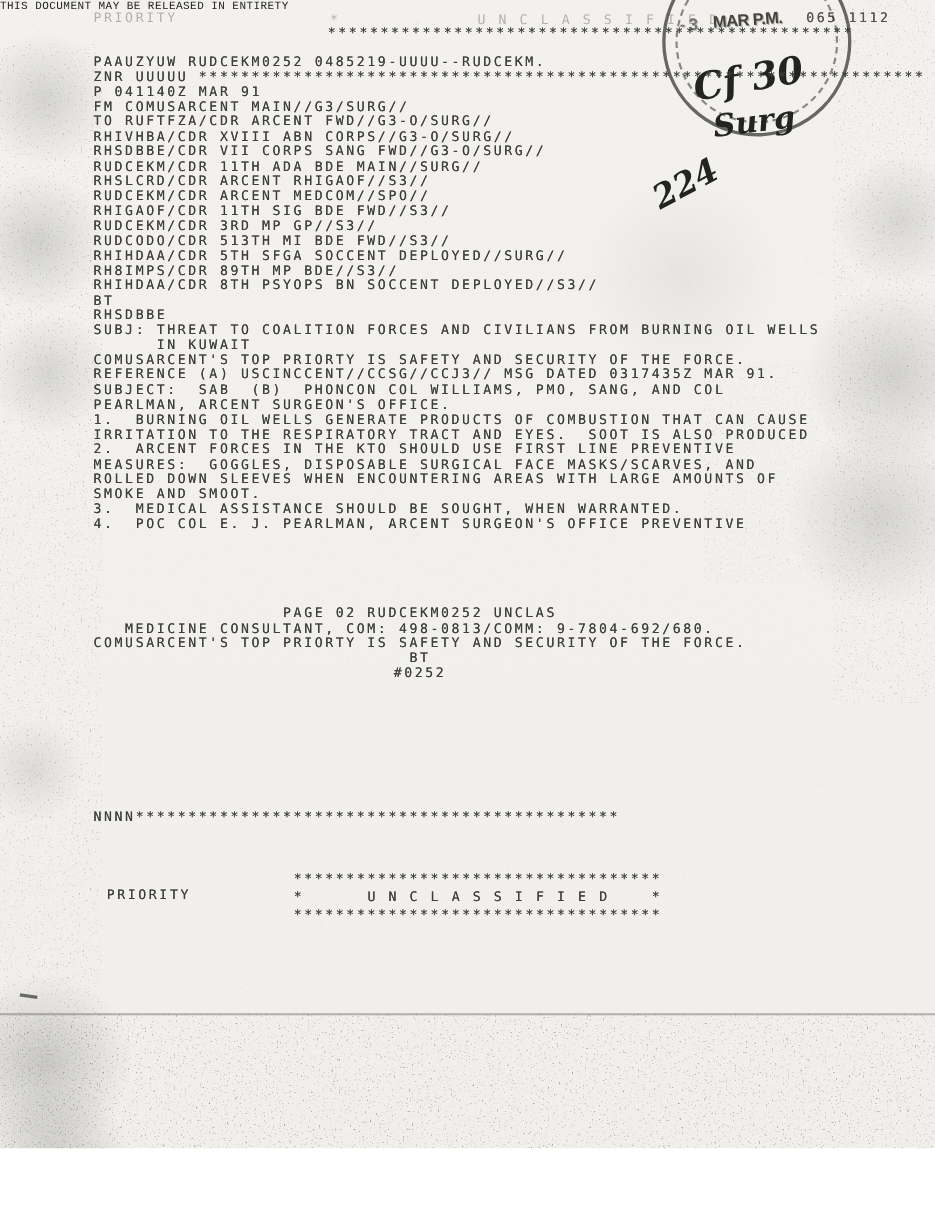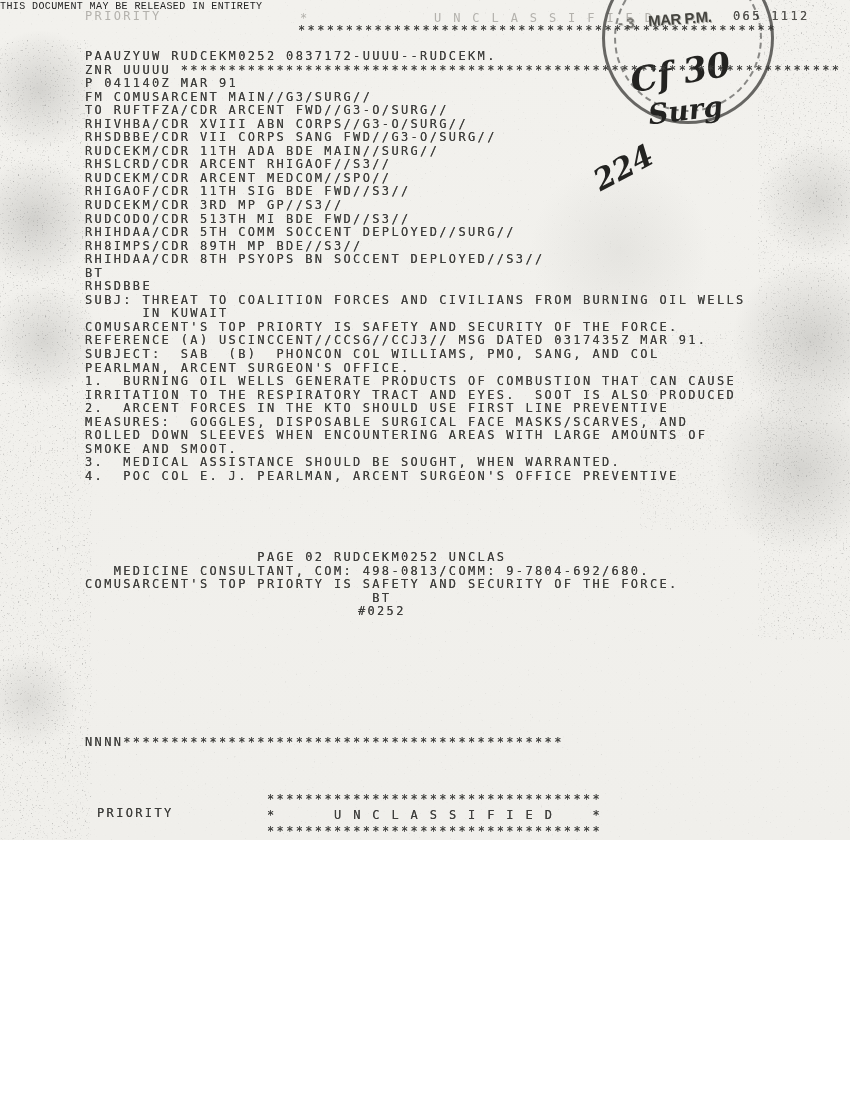--- a/index.html
+++ b/index.html
@@ -1,17 +1,17 @@
 <!DOCTYPE html>
 <html><head>
 <meta charset="utf-8">
 <style>
   html,body{margin:0;padding:0;background:#ffffff;}
   #page{
-    position:relative;width:850px;height:840px;overflow:hidden;
+    position:relative;width:850px;height:1044px;overflow:hidden;
     background:
       radial-gradient(circle at 40px 90px, rgba(90,90,88,0.20), rgba(90,90,88,0) 60px),
       radial-gradient(circle at 34px 220px, rgba(90,90,88,0.22), rgba(90,90,88,0) 62px),
       radial-gradient(circle at 44px 340px, rgba(90,90,88,0.18), rgba(90,90,88,0) 55px),
       radial-gradient(circle at 30px 700px, rgba(90,90,88,0.14), rgba(90,90,88,0) 48px),
       radial-gradient(circle at 40px 965px, rgba(80,80,78,0.25), rgba(80,80,78,0) 80px),
       radial-gradient(circle at 50px 1055px, rgba(80,80,78,0.22), rgba(80,80,78,0) 70px),
       radial-gradient(circle at 818px 200px, rgba(95,95,92,0.18), rgba(95,95,92,0) 60px),
       radial-gradient(circle at 812px 340px, rgba(95,95,92,0.22), rgba(95,95,92,0) 80px),
       radial-gradient(circle at 800px 470px, rgba(95,95,92,0.20), rgba(95,95,92,0) 85px),
@@ -72,34 +72,34 @@
 
   <div class="abs stampcircle" style="left:602px;top:-48px;">
     <div class="inner"></div>
   </div>
 
   <div class="abs hand" style="left:630px;top:52px;font-size:34px;transform:rotate(-10deg);">Cf 30</div>
   <div class="abs hand" style="left:648px;top:94px;font-size:28px;transform:rotate(-7deg);">Surg</div>
   <div class="abs hand" style="left:592px;top:150px;font-size:30px;transform:rotate(-28deg);">224</div>
 
   <div class="abs soft" style="left:85px;top:50px;">
-      <div class="tline">PAAUZYUW RUDCEKM0252 0837172-UUUU--RUDCEKM.</div>
+      <div class="tline">PAAUZYUW RUDCEKM0252 0485219-UUUU--RUDCEKM.</div>
       <div class="tline">ZNR UUUUU *********************************************************************</div>
       <div class="tline">P 041140Z MAR 91</div>
       <div class="tline">FM COMUSARCENT MAIN//G3/SURG//</div>
       <div class="tline">TO RUFTFZA/CDR ARCENT FWD//G3-O/SURG//</div>
       <div class="tline">RHIVHBA/CDR XVIII ABN CORPS//G3-O/SURG//</div>
       <div class="tline">RHSDBBE/CDR VII CORPS SANG FWD//G3-O/SURG//</div>
       <div class="tline">RUDCEKM/CDR 11TH ADA BDE MAIN//SURG//</div>
       <div class="tline">RHSLCRD/CDR ARCENT RHIGAOF//S3//</div>
       <div class="tline">RUDCEKM/CDR ARCENT MEDCOM//SPO//</div>
       <div class="tline">RHIGAOF/CDR 11TH SIG BDE FWD//S3//</div>
       <div class="tline">RUDCEKM/CDR 3RD MP GP//S3//</div>
       <div class="tline">RUDCODO/CDR 513TH MI BDE FWD//S3//</div>
-      <div class="tline">RHIHDAA/CDR 5TH COMM SOCCENT DEPLOYED//SURG//</div>
+      <div class="tline">RHIHDAA/CDR 5TH SFGA SOCCENT DEPLOYED//SURG//</div>
       <div class="tline">RH8IMPS/CDR 89TH MP BDE//S3//</div>
       <div class="tline">RHIHDAA/CDR 8TH PSYOPS BN SOCCENT DEPLOYED//S3//</div>
       <div class="tline">BT</div>
       <div class="tline">RHSDBBE</div>
       <div class="tline">SUBJ: THREAT TO COALITION FORCES AND CIVILIANS FROM BURNING OIL WELLS</div>
       <div class="tline">      IN KUWAIT</div>
       <div class="tline">COMUSARCENT'S TOP PRIORTY IS SAFETY AND SECURITY OF THE FORCE.</div>
       <div class="tline">REFERENCE (A) USCINCCENT//CCSG//CCJ3// MSG DATED 0317435Z MAR 91.</div>
       <div class="tline">SUBJECT:  SAB  (B)  PHONCON COL WILLIAMS, PMO, SANG, AND COL</div>
       <div class="tline">PEARLMAN, ARCENT SURGEON'S OFFICE.</div>

